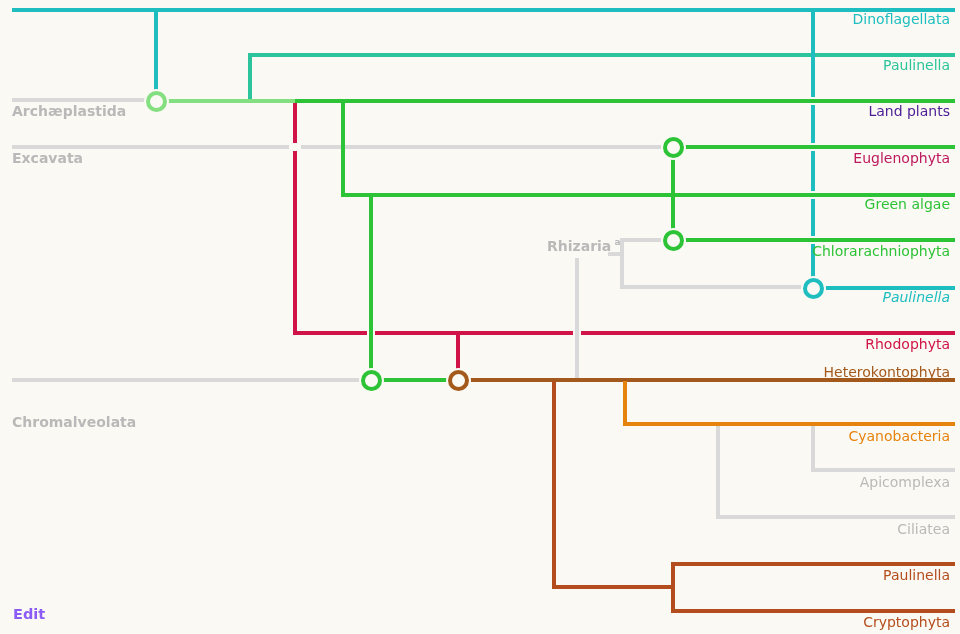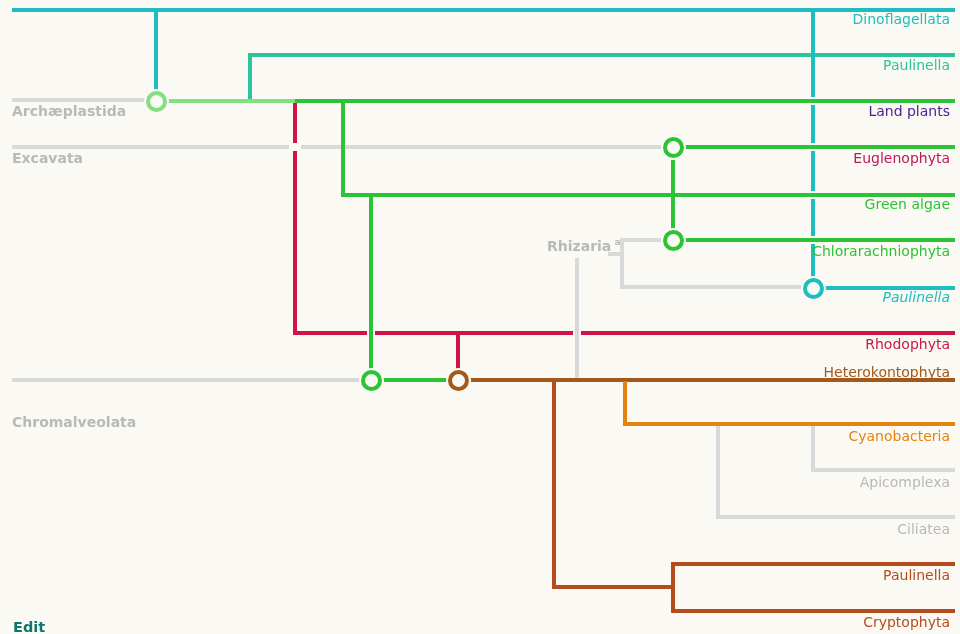--- a/index.html
+++ b/index.html
@@ -19,21 +19,21 @@
     font-size:14px;line-height:14px;white-space:nowrap;cursor:pointer;
   }
   .clade{
     position:absolute;font-size:14px;line-height:14px;font-weight:bold;
     white-space:nowrap;
   }
   .clade sup{font-size:9px;font-weight:bold;}
   .italic{font-style:italic;}
   #edit-link{
     position:absolute;left:13px;top:606px;
-    font-size:14.5px;font-weight:bold;color:#0f766e;cursor:pointer;margin-top:13px;
+    font-size:14.5px;font-weight:bold;color:#8b5cf6;cursor:pointer;
   }
 </style>
 </head>
 <body>
 
 <div id="stage" style="background: rgb(251, 249, 243);">
   <div id="edit-link">Edit</div>
 <div class="seg" style="left: 12px; top: 98px; width: 134px; height: 4px; background: rgb(217, 217, 217);"></div>
     <div class="seg" style="left: 12px; top: 145px; width: 277px; height: 4px; background: rgb(217, 217, 217);"></div>
     <div class="seg" style="left: 301px; top: 145px; width: 362px; height: 4px; background: rgb(217, 217, 217);"></div>

